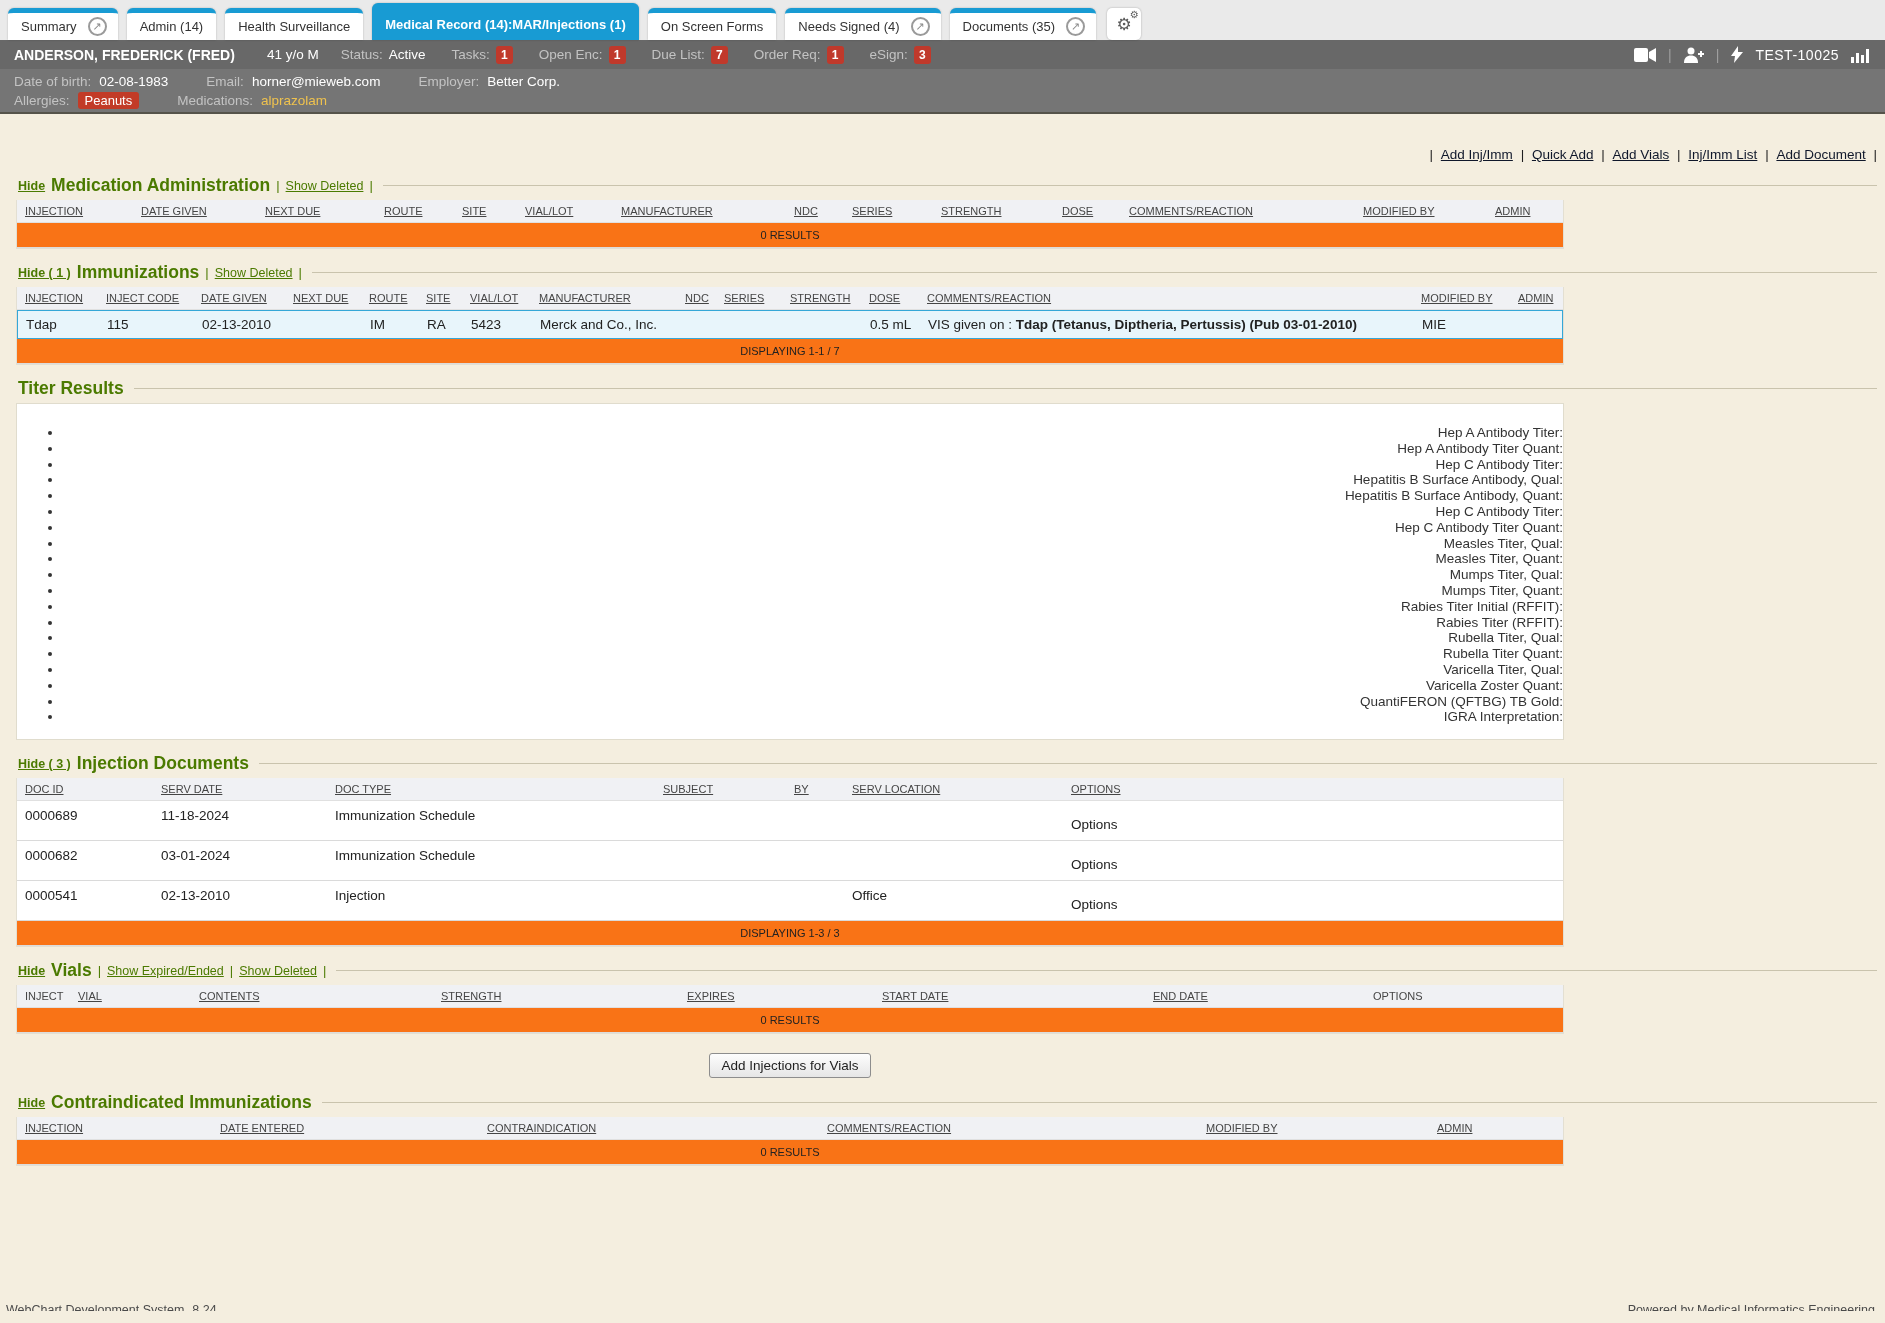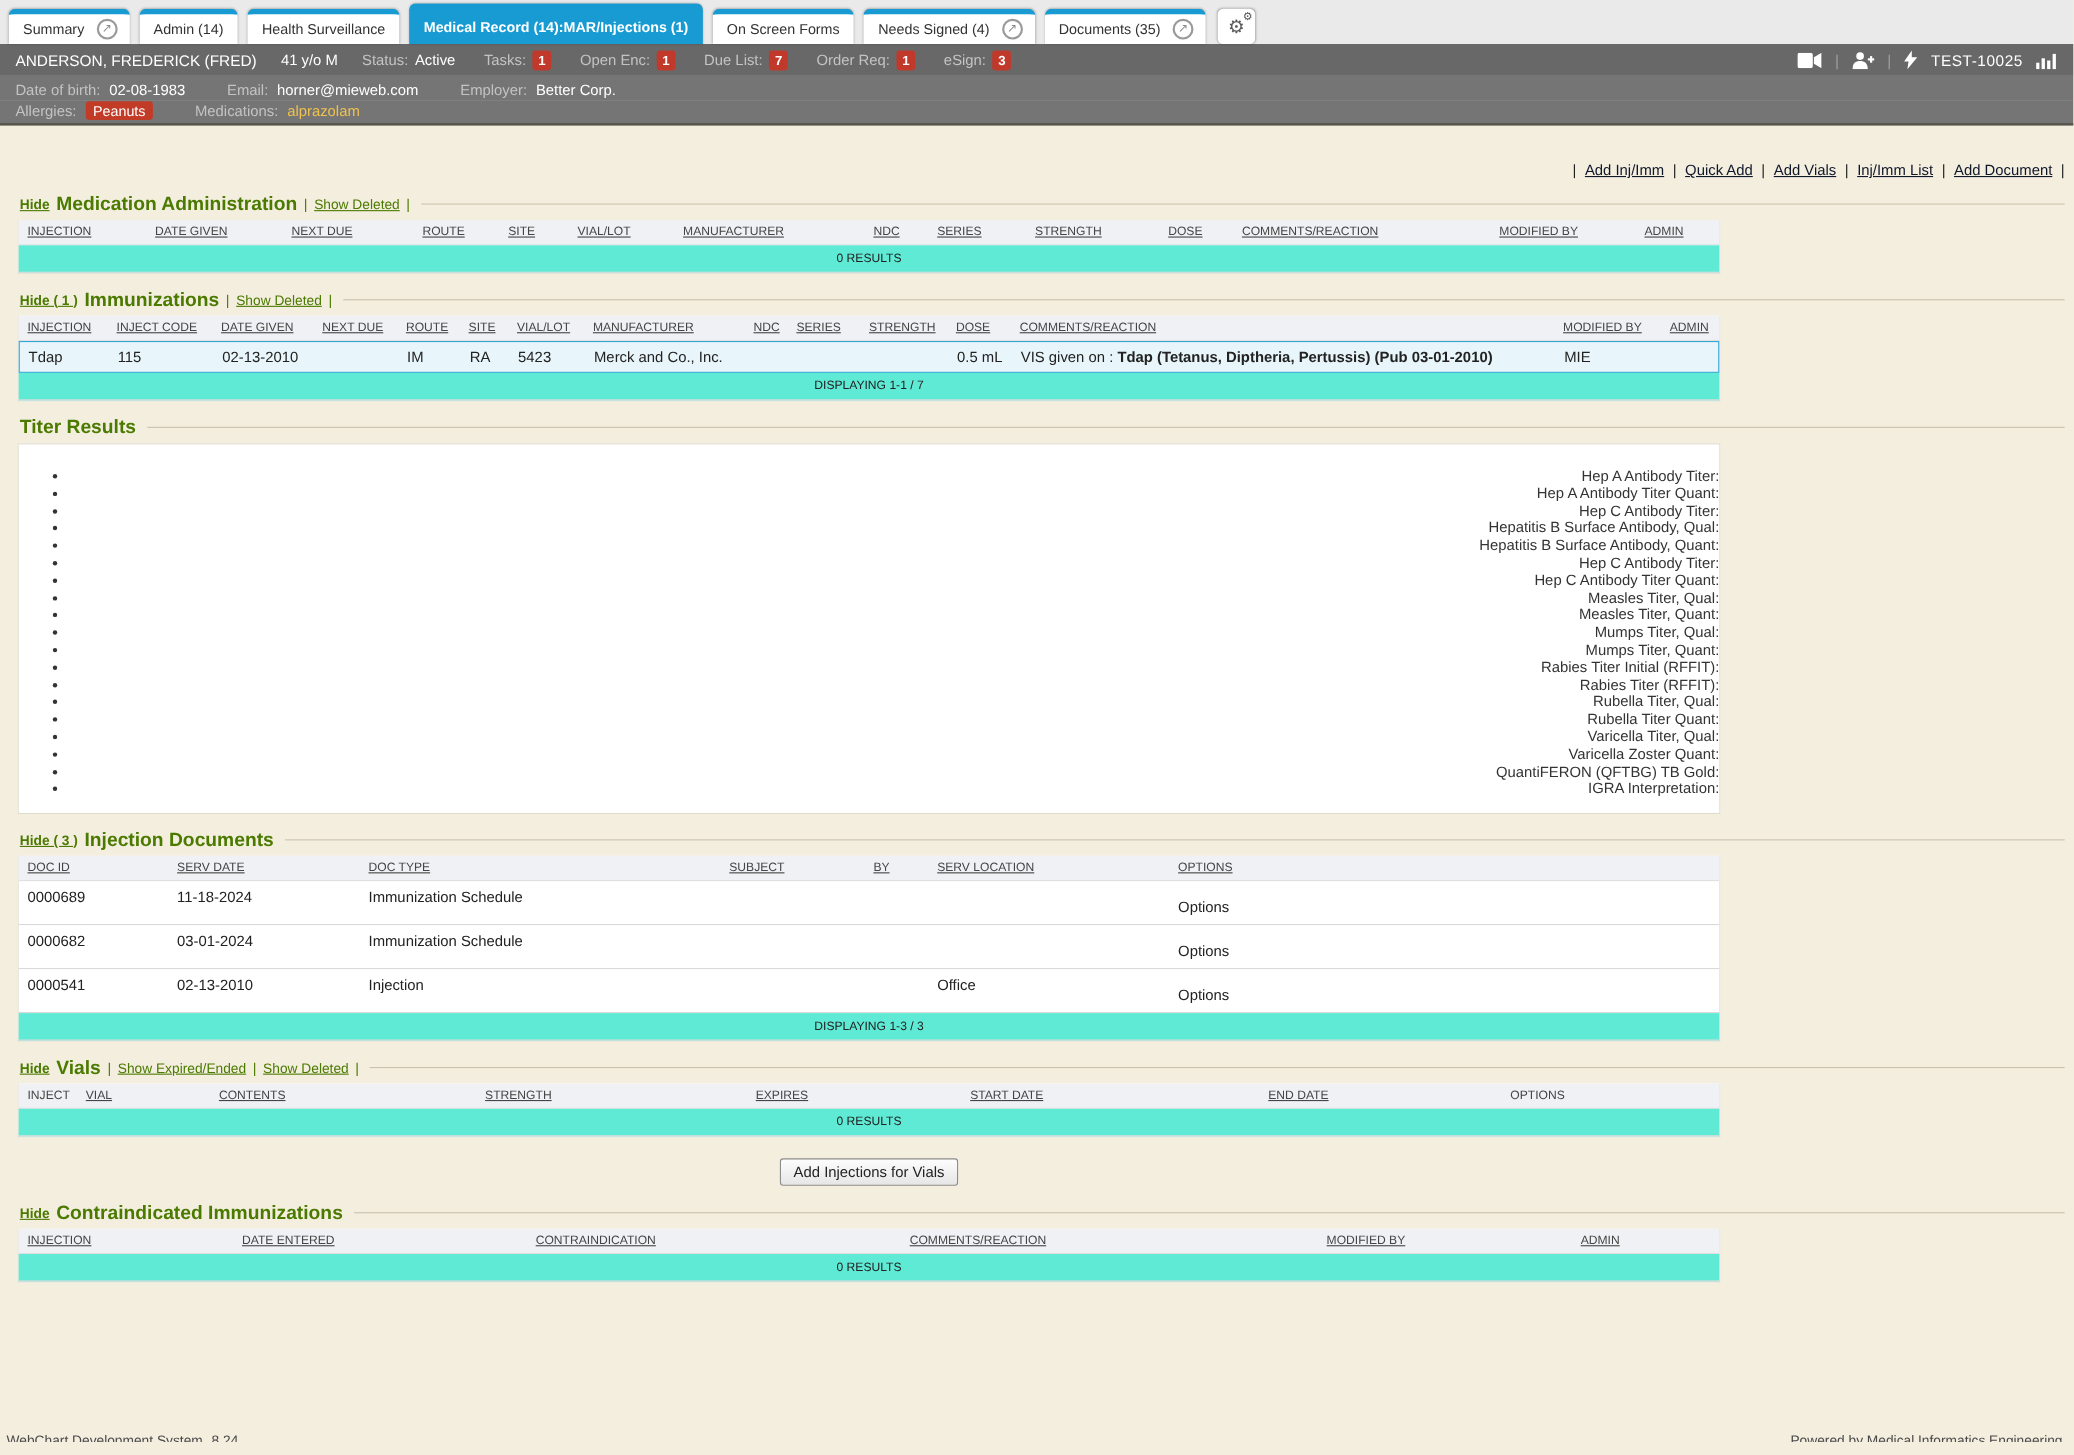--- a/index.html
+++ b/index.html
@@ -37,21 +37,21 @@
     height:32px; width:34px; background:#fff; border-radius:5px;
     box-shadow:0 0 2px rgba(0,0,0,.3); margin-left:2px; cursor:pointer;
   }
   .gear{ font-size:17px; color:#5a5a5a; position:relative; }
   .gear .gear-mini{ font-size:10px; position:absolute; top:-5px; right:-7px; }
   
   .ptbar{
     height:29px; background:#686868; color:#fff; display:flex;
     align-items:center; padding:0 14px; font-size:13.5px;
   }
-  .pt-name{ font-weight:normal; font-size:14px; margin-right:22px; }
+  .pt-name{ font-weight:bold; font-size:14px; margin-right:32px; }
   .pt-age{ margin-right:22px; }
   .grp{ display:inline-flex; align-items:center; margin-right:26px; gap:6px; }
   .lbl{ color:#c3c3c3; }
   .val{ color:#fff; }
   .badge{
     background:#c0392b; color:#fff; font-weight:bold; font-size:12px;
     min-width:17px; height:18px; line-height:18px; text-align:center;
     border-radius:3px; padding:0 4px; display:inline-block; cursor:pointer;
   }
   .pt-right{ margin-left:auto; display:inline-flex; align-items:center; gap:12px; }
@@ -98,21 +98,21 @@
   .thead{ display:grid; background:#f0f1f4; border-bottom:1px solid #e0e0e0; }
   .th{
     font-size:11px; color:#454545; text-decoration:underline; padding:5px 0 5px 8px;
     white-space:nowrap; overflow:hidden; cursor:pointer;
   }
   .th.no-u{ text-decoration:none; cursor:default; }
   .tr{ display:grid; }
   .td{ font-size:13.5px; padding:5px 0 5px 8px; white-space:nowrap; overflow:hidden; }
   .results-row{
     text-align:center; font-size:11px; color:#222; padding:6px 0;
-    border-bottom:1px solid #dcdcdc; background:#5eead4;
+    border-bottom:1px solid #dcdcdc; background:#f97316;
   }
   .hl-row{ background:#e8f5fb; border:1px solid #35a7d7; }
   .hl-row .td{ padding-top:6px; padding-bottom:6px; }
   
   .titer-box{
     width:1548px; background:#fff; border:1px solid #e0dccd; padding:21px 0 14px;text-align:right;
   }
   .titer-box ul{ margin-left:46px; }
   .titer-box li{ font-size:13.5px; line-height:15.8px; color:#333; }
   

